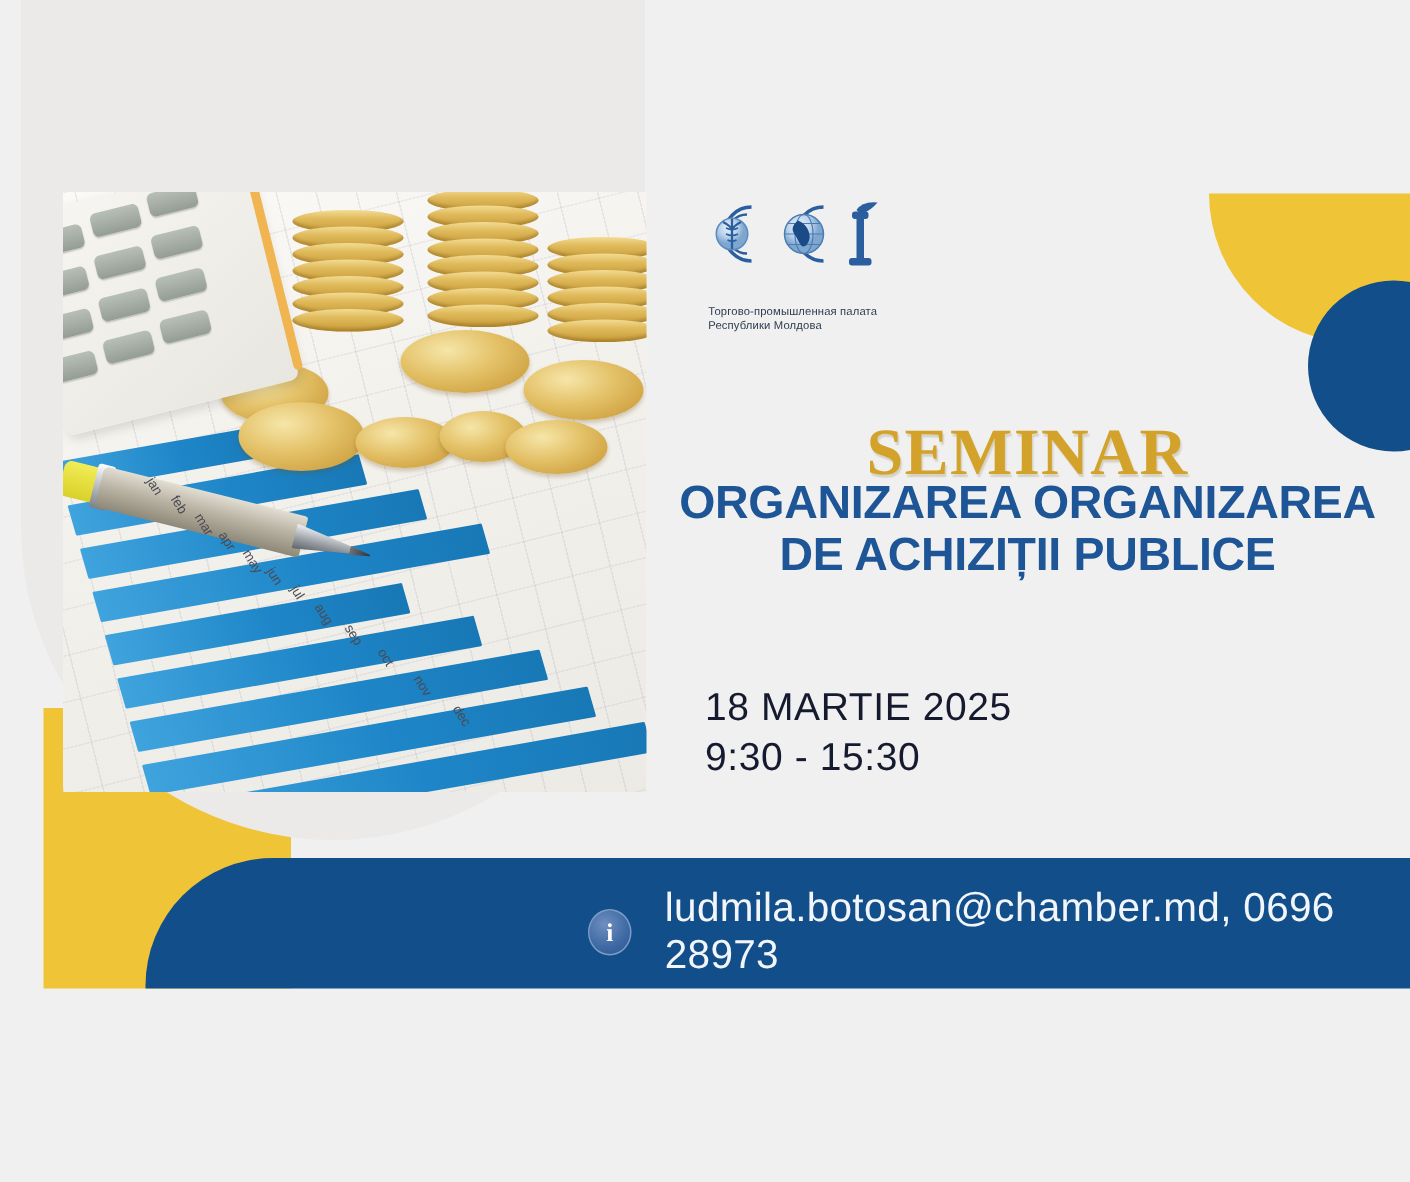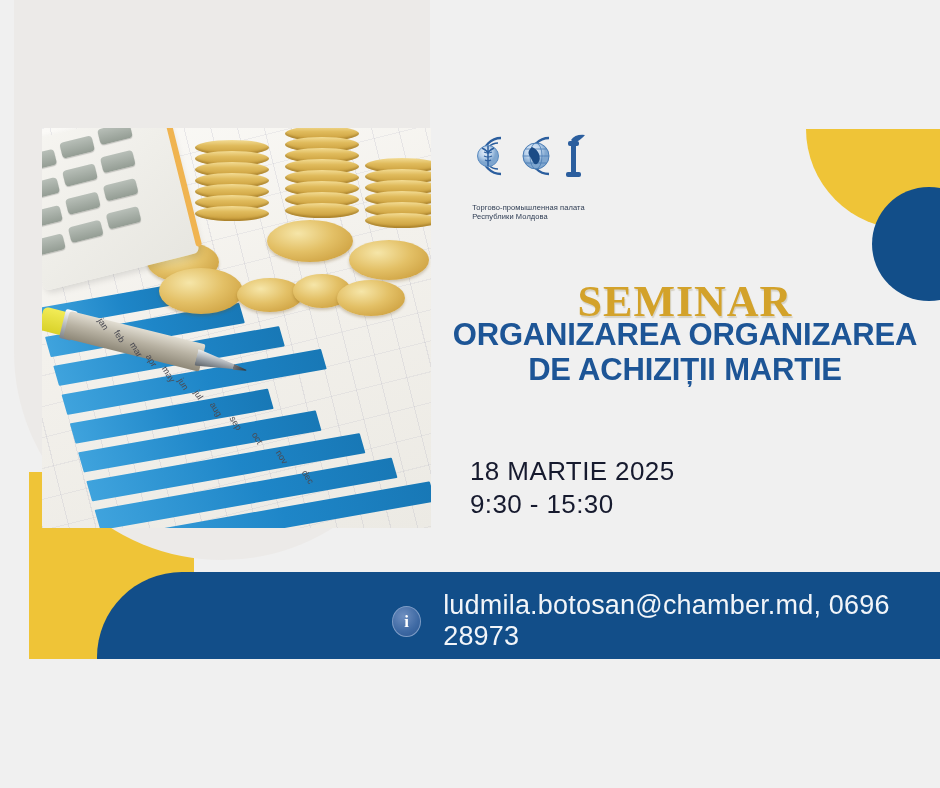--- a/index.html
+++ b/index.html
@@ -347,21 +347,21 @@
     <div class="logo-caption">
       <div>Торгово-промышленная палата</div>
       <div>Республики Молдова</div>
     </div>
   </div>
 
   <div class="seminar">SEMINAR</div>
 
   <div class="title">
     <div>ORGANIZAREA ORGANIZAREA</div>
-    <div>DE ACHIZIȚII MARTIE</div>
+    <div>DE ACHIZIȚII PUBLICE</div>
   </div>
 
   <div class="datetime">
     <div>18 MARTIE 2025</div>
     <div>9:30 - 15:30</div>
   </div>
 
   <div class="contact-row">
     <div class="info-icon">i</div>
     <div class="contact-text">ludmila.botosan@chamber.md, 0696 28973</div>

